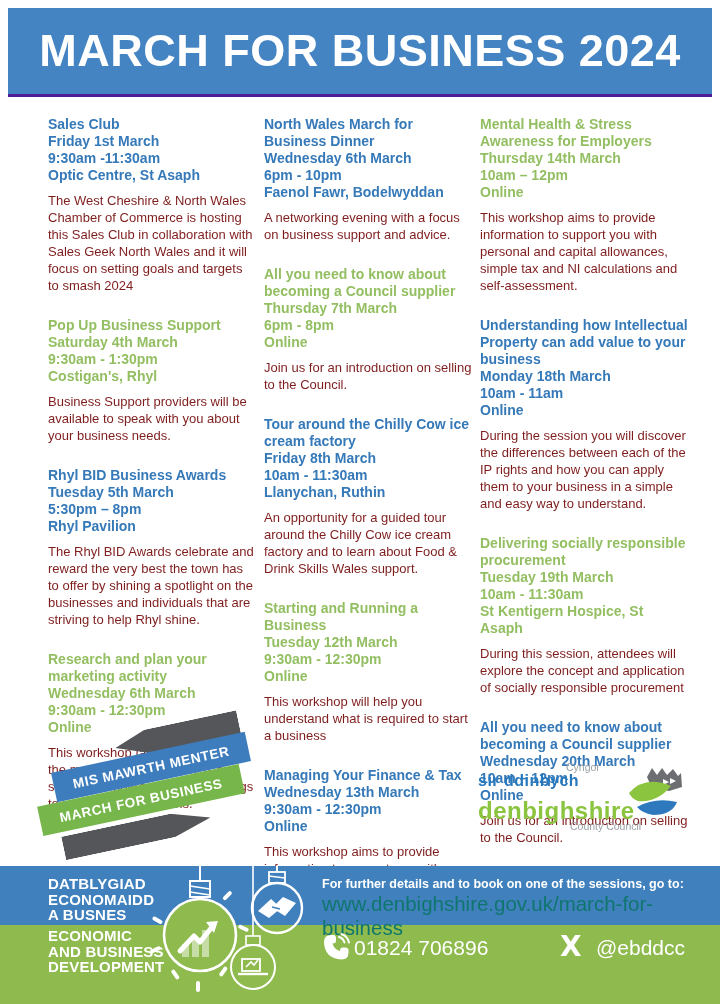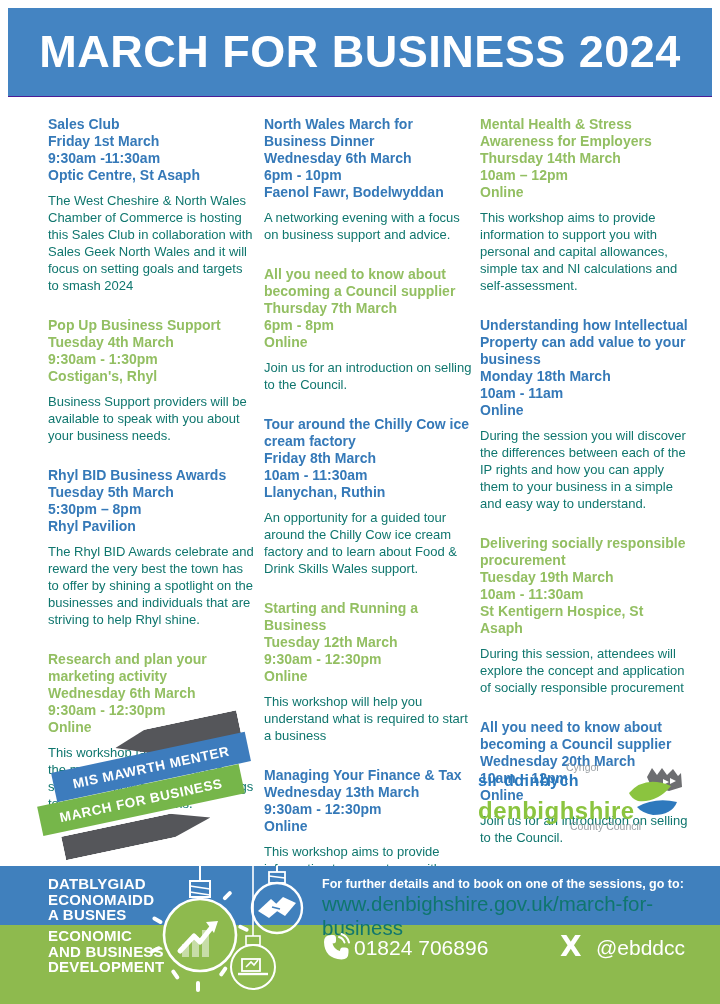--- a/index.html
+++ b/index.html
@@ -1,33 +1,33 @@
 <!DOCTYPE html>
 <html><head>
 <meta charset="utf-8">
 <style>
   * { margin:0; padding:0; box-sizing:border-box; }
   body { background:#e8e8e8; font-family:"Liberation Sans", sans-serif; }
   .poster { position:relative; width:720px; height:1004px; background:#ffffff; overflow:hidden; margin:0 auto; }
 
   
   .header-banner { position:absolute; left:8px; top:8px; width:704px; height:89px;
-    background:#4484c2; border-bottom:1px solid #4c1d95;
+    background:#4484c2; border-bottom:3px solid #4c1d95;
     display:flex; align-items:center; justify-content:center; }
   .header-banner h1 { color:#ffffff; font-size:45px; font-weight:bold; letter-spacing:0.5px; }
 
   
   .events-grid { position:absolute; left:48px; top:116px; width:652px; height:700px;
     display:flex; gap:8px; }
   .event-column { width:208px; flex:0 0 208px; }
   .event { margin-bottom:23px; }
   .event-heading { font-weight:bold; font-size:14px; line-height:17px; }
   .event-heading.blue { color:#3579b8; }
   .event-heading.green { color:#93bf62; }
-  .event-desc { margin-top:8px; font-size:13px; line-height:17px; color:#0f766e; }
+  .event-desc { margin-top:8px; font-size:13px; line-height:17px; color:#7f1d1d; }
 
   
   .ribbon { position:absolute; left:30px; top:712px; width:240px; height:150px; }
   .ribbon-bar { position:absolute; height:30px; display:flex; align-items:center; justify-content:center;
     color:#fff; font-weight:bold; font-size:13.5px; letter-spacing:0.6px; transform:rotate(-12deg); white-space:nowrap; }
   .ribbon-blue { left:22px; top:40px; width:198px; background:#3d7cbd; }
   .ribbon-green { left:8px; top:73px; width:206px; background:#76b64a; }
   .ribbon-arrow { position:absolute; height:24px; background:#55565a; transform:rotate(-12deg); }
   .ribbon-arrow-top { left:84px; top:11px; width:126px;
     clip-path:polygon(0 50%, 26% 0, 100% 0, 100% 100%, 26% 100%); }
@@ -73,21 +73,21 @@
             <div>Sales Club</div>
             <div>Friday 1st March</div>
             <div>9:30am -11:30am</div>
             <div>Optic Centre, St Asaph</div>
           </div>
           <p class="event-desc">The West Cheshire &amp; North Wales Chamber of Commerce is hosting this Sales Club in collaboration with Sales Geek North Wales and it will focus on setting goals and targets to smash 2024</p>
         </div>
         <div class="event">
           <div class="event-heading green">
             <div>Pop Up Business Support</div>
-            <div>Tuesday 4th March</div>
+            <div>Saturday 4th March</div>
             <div>9:30am - 1:30pm</div>
             <div>Costigan's, Rhyl</div>
           </div>
           <p class="event-desc">Business Support providers will be available to speak with you about your business needs.</p>
         </div>
         <div class="event">
           <div class="event-heading blue">
             <div>Rhyl BID Business Awards</div>
             <div>Tuesday 5th March</div>
             <div>5:30pm – 8pm</div>

